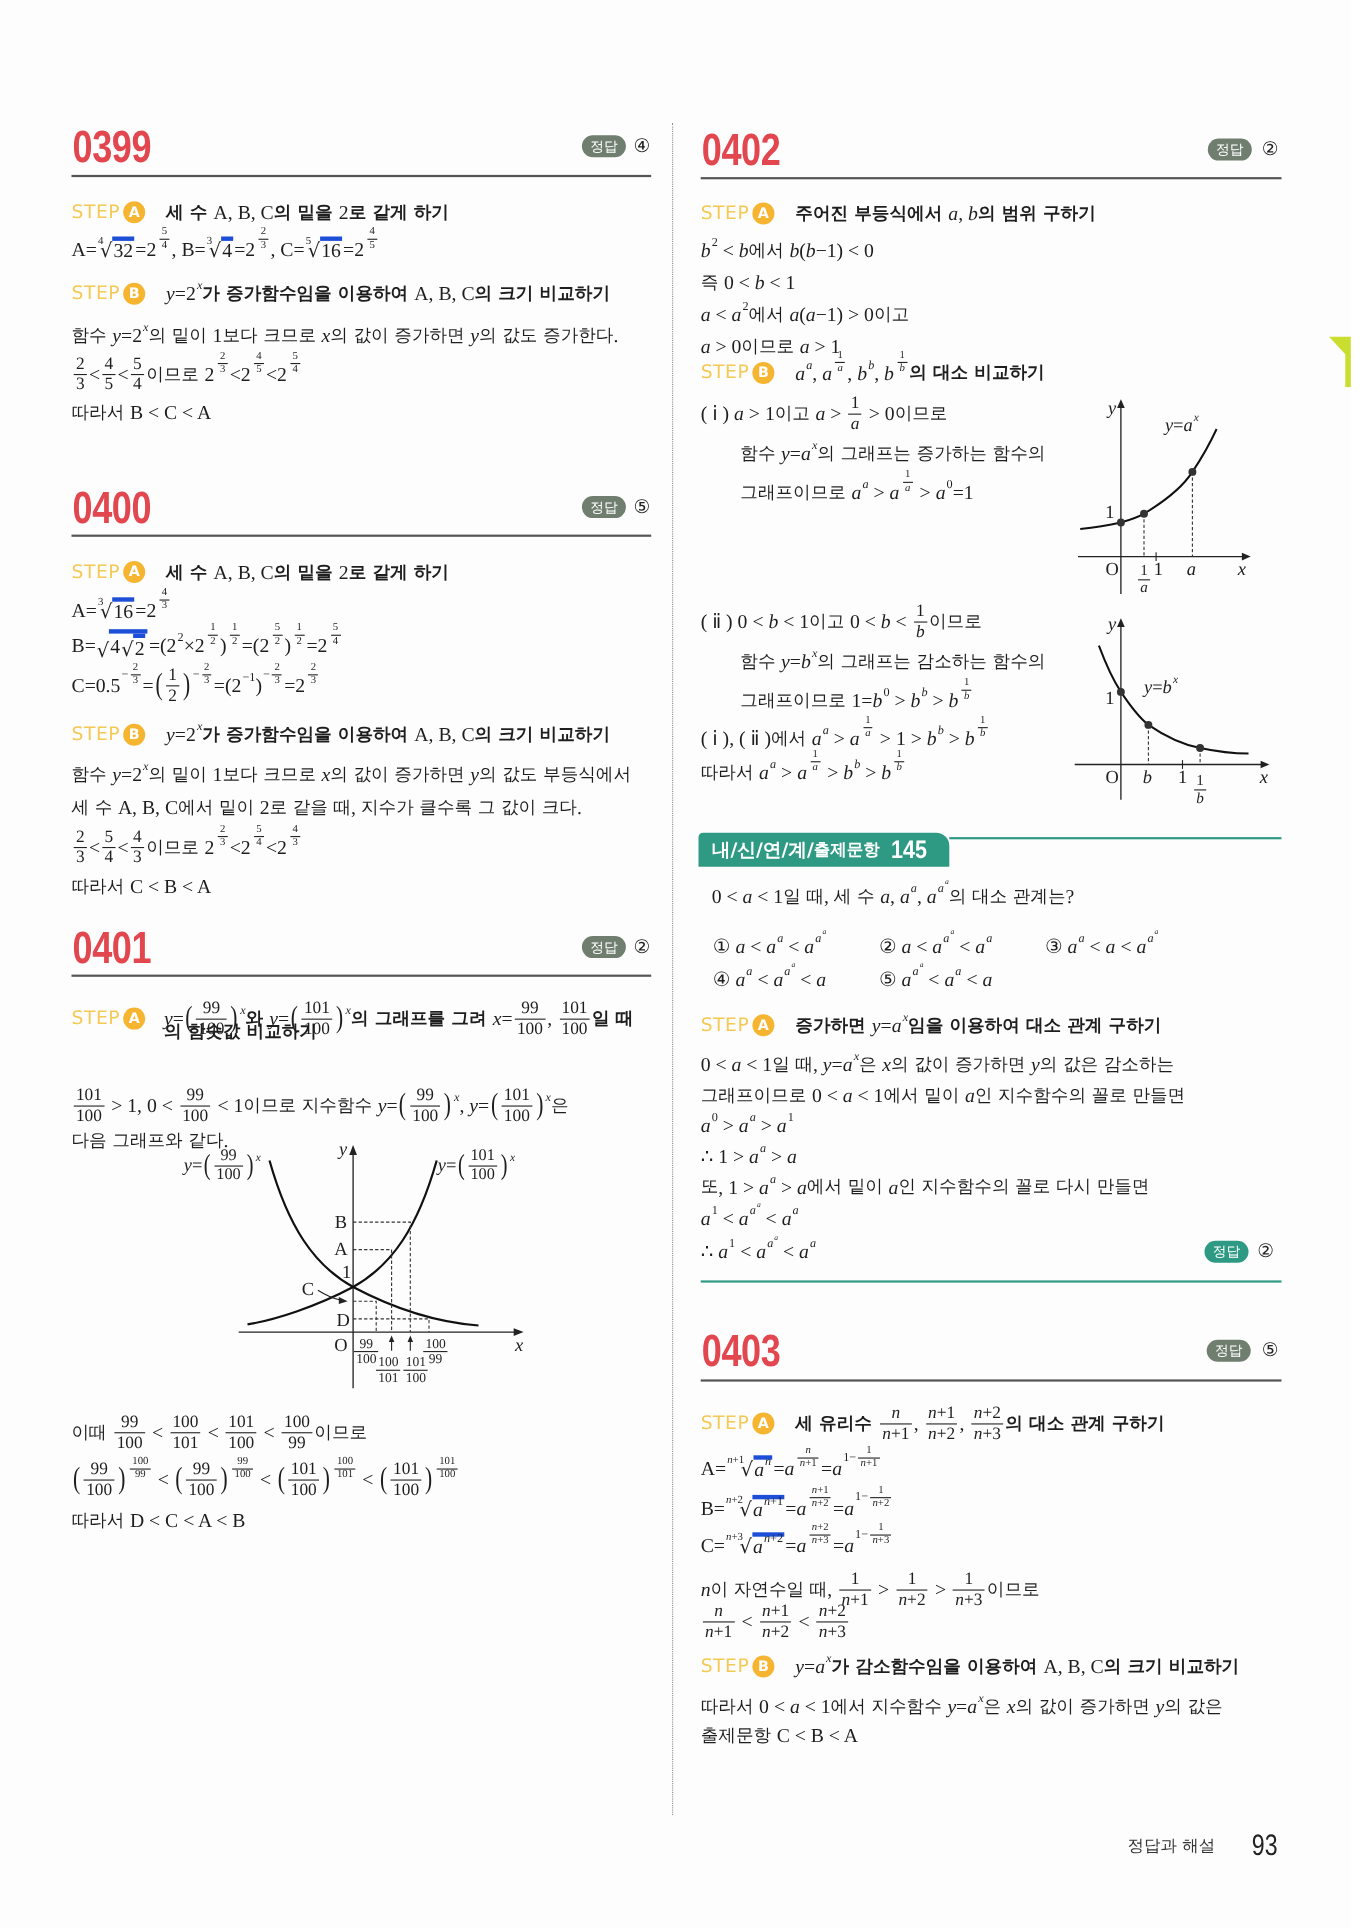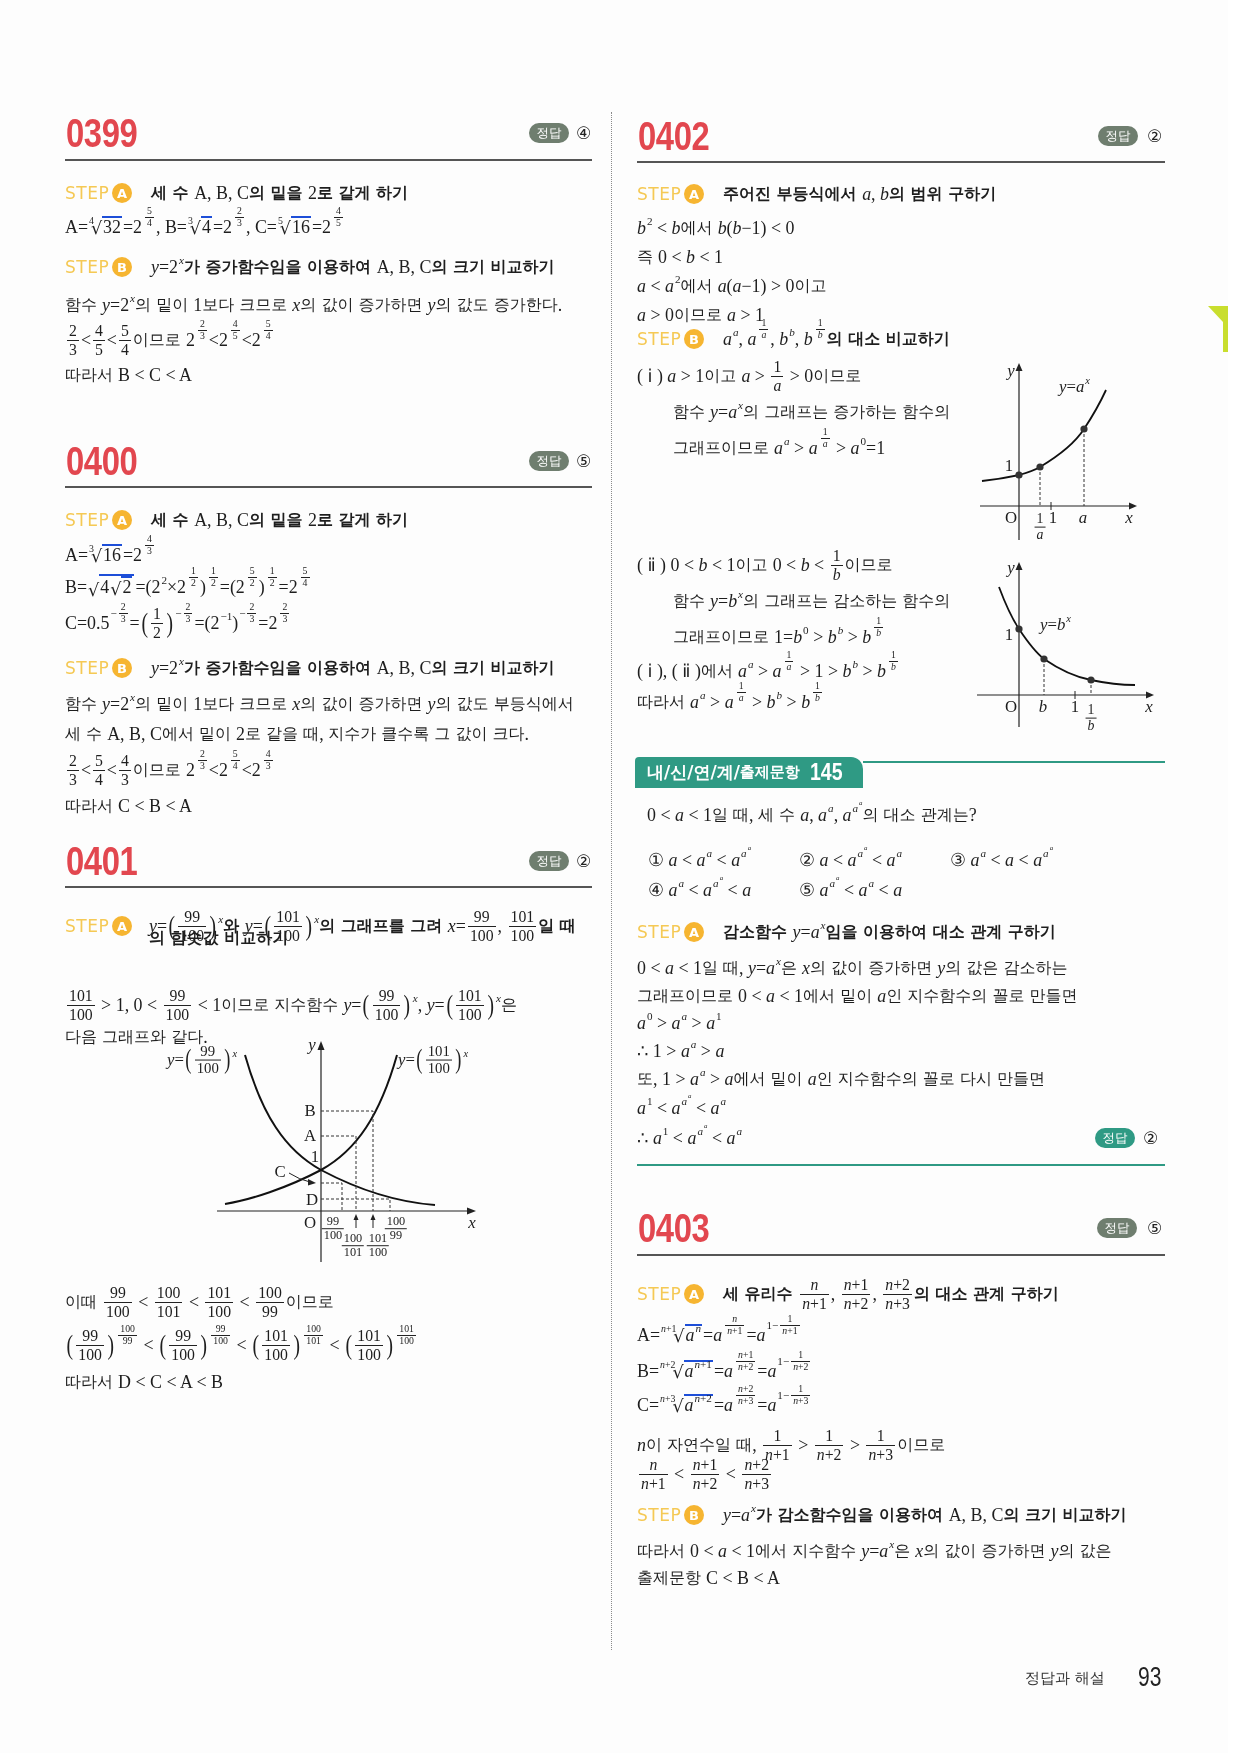--- a/index.html
+++ b/index.html
@@ -25,21 +25,21 @@
 .num,.den{display:flex;justify-content:center;align-items:center;line-height:1.08;padding:0 2px;white-space:pre}
 .num{border-bottom:1px solid #222}
 .sup{display:inline-flex;align-items:center;font-size:.62em;position:relative;top:-.75em;margin-left:1px;white-space:pre;font-weight:normal}
 .supf{top:-1.0em}
 .paren{display:inline-flex;align-items:center}
 .pl,.pr{font-family:"Liberation Serif",serif;font-size:1.75em;line-height:1;font-weight:normal;display:inline-block;transform:scaleX(.7)}
 .pb{display:inline-flex;align-items:center}
 .root{display:inline-flex;align-items:flex-end;margin:0 1px}
 .ridx{font-size:.55em;align-self:flex-start;margin-right:-.35em;position:relative;top:-.1em;display:inline-flex}
 .rs{font-family:"DejaVu Serif",serif;font-size:1.1em;line-height:1.15;font-weight:normal}
-.rb{display:inline-flex;align-items:center;border-top:2px solid #1d4ed8;line-height:1.1;padding:0 1px;margin-bottom:1px}
+.rb{display:inline-flex;align-items:center;border-top:4px solid #1d4ed8;line-height:1.1;padding:0 1px;margin-bottom:1px}
 .graph{position:absolute;overflow:visible}
 .gl{position:absolute;display:flex;align-items:center;white-space:pre;transform:translate(-50%,-50%);font-size:15px}
 .gll{position:absolute;display:flex;align-items:center;white-space:pre;transform:translateY(-50%);font-size:15px}
 .tick{font-size:12.5px}
 .reltab{position:absolute;left:635px;top:757px;width:228px;height:31px;background:#2f9a84;border-radius:4px 12px 0 0;color:#fff;display:flex;align-items:center;padding-left:12px;white-space:nowrap}
 .reltag{font-size:17px;font-weight:bold}
 .relsub{font-size:15px;font-weight:bold;margin-left:0}
 .relnum{font-family:"Liberation Sans",sans-serif;font-size:23px;font-weight:bold;margin-left:10px;display:inline-block;transform:scaleX(.85);transform-origin:0 50%}
 .foot1{position:absolute;left:1025px;top:1669px;font-size:15px;color:#333;white-space:nowrap}
 .foot2{position:absolute;left:1138px;top:1662px;font-family:"Liberation Sans",sans-serif;font-size:27px;color:#222;transform:scaleX(.78);transform-origin:0 50%}
@@ -233,21 +233,21 @@
       </div>
       <div class="tealrule" style="left:863px;top:761px;width:302px"></div>
       <div class="ln" style="left:647px;top:797px"><span class="m">0 &lt; </span><span class="v">a </span><span class="m">&lt; 1</span><span class="k">일 때</span><span class="m">, </span><span class="k">세 수 </span><span class="v">a</span><span class="m">, </span><span class="v">a</span><span class="sup"><span class="v">a</span></span><span class="m">, </span><span class="v">a</span><span class="sup"><span class="v">a</span><span class="sup"><span class="v">a</span></span></span><span class="k">의 대소 관계는</span><span class="m">?</span></div>
       <div class="ln" style="left:648px;top:842px"><span class="m">① </span><span class="v">a </span><span class="m">&lt; </span><span class="v">a</span><span class="sup"><span class="v">a</span></span><span class="m"> &lt; </span><span class="v">a</span><span class="sup"><span class="v">a</span><span class="sup"><span class="v">a</span></span></span></div>
       <div class="ln" style="left:799px;top:842px"><span class="m">② </span><span class="v">a </span><span class="m">&lt; </span><span class="v">a</span><span class="sup"><span class="v">a</span><span class="sup"><span class="v">a</span></span></span><span class="m"> &lt; </span><span class="v">a</span><span class="sup"><span class="v">a</span></span></div>
       <div class="ln" style="left:950px;top:842px"><span class="m">③ </span><span class="v">a</span><span class="sup"><span class="v">a</span></span><span class="m"> &lt; </span><span class="v">a </span><span class="m">&lt; </span><span class="v">a</span><span class="sup"><span class="v">a</span><span class="sup"><span class="v">a</span></span></span></div>
       <div class="ln" style="left:648px;top:872px"><span class="m">④ </span><span class="v">a</span><span class="sup"><span class="v">a</span></span><span class="m"> &lt; </span><span class="v">a</span><span class="sup"><span class="v">a</span><span class="sup"><span class="v">a</span></span></span><span class="m"> &lt; </span><span class="v">a</span></div>
       <div class="ln" style="left:799px;top:872px"><span class="m">⑤ </span><span class="v">a</span><span class="sup"><span class="v">a</span><span class="sup"><span class="v">a</span></span></span><span class="m"> &lt; </span><span class="v">a</span><span class="sup"><span class="v">a</span></span><span class="m"> &lt; </span><span class="v">a</span></div>
 
       <div class="ln" style="left:637px;top:914px">
-        <span class="steplbl">STEP</span><span class="stepcirc">A</span><span class="hd"><span class="k">감소함수 </span><span class="v">y</span><span class="m">=</span><span class="v">a</span><span class="sup"><span class="v">x</span></span><span class="k">임을 이용하여 대소 관계 구하기</span></span>
+        <span class="steplbl">STEP</span><span class="stepcirc">A</span><span class="hd"><span class="k">증가하면 </span><span class="v">y</span><span class="m">=</span><span class="v">a</span><span class="sup"><span class="v">x</span></span><span class="k">임을 이용하여 대소 관계 구하기</span></span>
       </div>
       <div class="ln" style="left:637px;top:950px"><span class="m">0 &lt; </span><span class="v">a </span><span class="m">&lt; 1</span><span class="k">일 때</span><span class="m">, </span><span class="v">y</span><span class="m">=</span><span class="v">a</span><span class="sup"><span class="v">x</span></span><span class="k">은 </span><span class="v">x</span><span class="k">의 값이 증가하면 </span><span class="v">y</span><span class="k">의 값은 감소하는</span></div>
       <div class="ln" style="left:637px;top:978px"><span class="k">그래프이므로 </span><span class="m">0 &lt; </span><span class="v">a </span><span class="m">&lt; 1</span><span class="k">에서 밑이 </span><span class="v">a</span><span class="k">인 지수함수의 꼴로 만들면</span></div>
       <div class="ln" style="left:637px;top:1005px"><span class="v">a</span><span class="sup"><span class="m">0</span></span><span class="m"> &gt; </span><span class="v">a</span><span class="sup"><span class="v">a</span></span><span class="m"> &gt; </span><span class="v">a</span><span class="sup"><span class="m">1</span></span></div>
       <div class="ln" style="left:637px;top:1033px"><span class="m">∴ 1 &gt; </span><span class="v">a</span><span class="sup"><span class="v">a</span></span><span class="m"> &gt; </span><span class="v">a</span></div>
       <div class="ln" style="left:637px;top:1061px"><span class="k">또</span><span class="m">, 1 &gt; </span><span class="v">a</span><span class="sup"><span class="v">a</span></span><span class="m"> &gt; </span><span class="v">a</span><span class="k">에서 밑이 </span><span class="v">a</span><span class="k">인 지수함수의 꼴로 다시 만들면</span></div>
       <div class="ln" style="left:637px;top:1090px"><span class="v">a</span><span class="sup"><span class="m">1</span></span><span class="m"> &lt; </span><span class="v">a</span><span class="sup"><span class="v">a</span><span class="sup"><span class="v">a</span></span></span><span class="m"> &lt; </span><span class="v">a</span><span class="sup"><span class="v">a</span></span></div>
       <div class="ln" style="left:637px;top:1120px"><span class="m">∴ </span><span class="v">a</span><span class="sup"><span class="m">1</span></span><span class="m"> &lt; </span><span class="v">a</span><span class="sup"><span class="v">a</span><span class="sup"><span class="v">a</span></span></span><span class="m"> &lt; </span><span class="v">a</span><span class="sup"><span class="v">a</span></span></div>
       <div class="badge teal" style="left:1095px;top:1128px">정답</div>
       <div class="ans" style="left:1143px;top:1127px">②</div>

